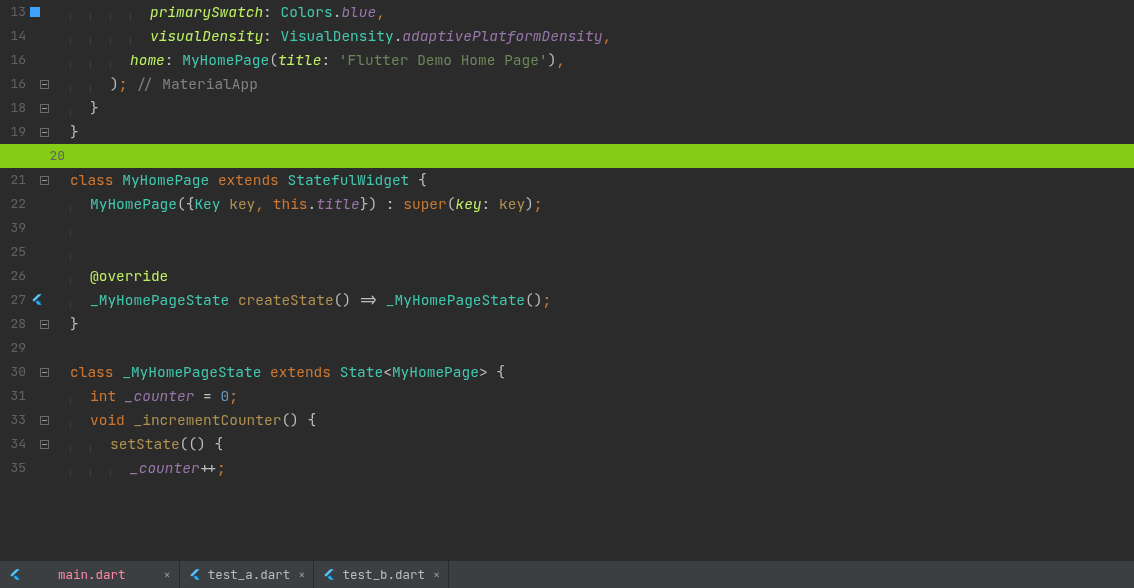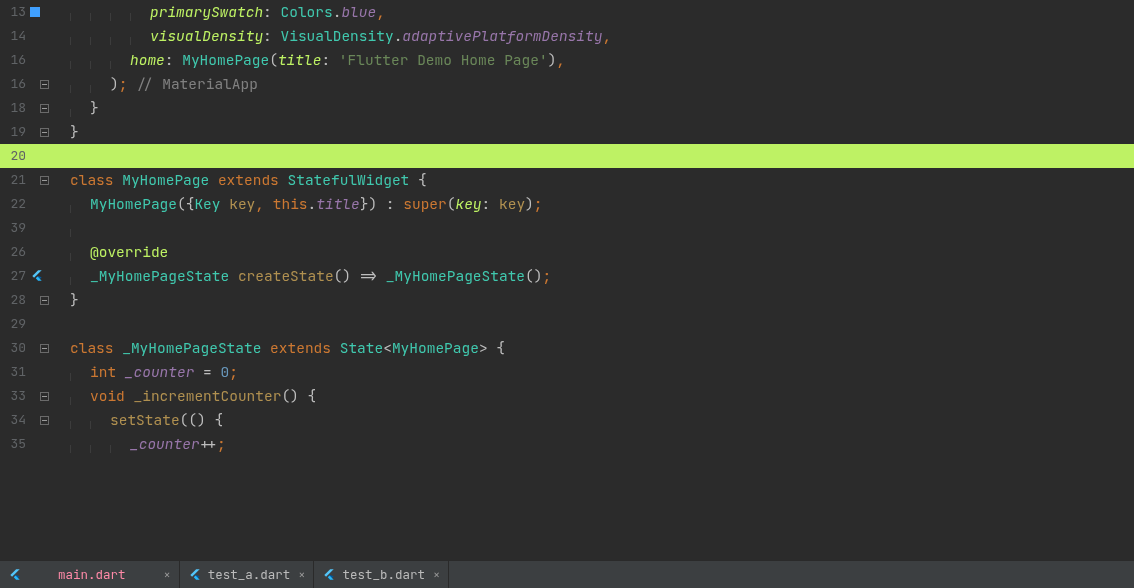--- a/index.html
+++ b/index.html
@@ -1,19 +1,19 @@
 <!DOCTYPE html>
 <html><head>
 <meta charset="utf-8">
 <style>
   * { margin:0; padding:0; box-sizing:border-box; }
   html, body { width:1134px; height:588px; overflow:hidden; background:#2b2b2b; font-family:"JetBrains Mono","Menlo","Consolas",monospace; font-size:14.5px; }
   .editor-area { position:relative; width:1134px; height:560px; background:#2b2b2b; }
   .line { display:flex; align-items:flex-end; height:24px; line-height:24px; }
-  .line.hl { background:#bef264; }
+  .line.hl { background:#84cc16;padding-left:39px; }
   .gutter { display:flex; flex:0 0 70px; width:70px; height:24px; align-items:center; }
   .ln { flex:0 0 30px; text-align:right; color:#606366; font-size:13px; padding-right:4px; user-select:none; }
   .mark { flex:0 0 10px; height:24px; display:flex; align-items:center; justify-content:center; }
   .mark .sq { width:10px; height:10px; background:#40a0ff; }
   .mark .flutter { width:14px; height:14px; display:block; }
   .fold { flex:0 0 24px; display:flex; align-items:center; justify-content:flex-start; position:relative; }
   .fold .box { width:9px; height:9px; border:1px solid #6a6a6a; position:relative; cursor:pointer; }
   .fold .box::before { content:""; position:absolute; left:1px; right:1px; top:3px; height:1px; background:#9a9a9a; }
   .code { flex:1 1 auto; white-space:pre; color:#bdbdbd; position:relative; }
   .guide { display:inline-block; width:20px; position:relative; }
@@ -142,20 +142,28 @@
   <div class="line">
     <div class="gutter">
       <span class="ln">39</span>
       <span class="mark"></span>
         <span class="fold"></span>
     </div>
     <div class="code"><span class="guide"></span></div>
   </div>
 
 
+  <div class="line">
+    <div class="gutter">
+      <span class="ln">25</span>
+      <span class="mark"></span>
+        <span class="fold"></span>
+    </div>
+    <div class="code"><span class="guide"></span></div>
+  </div>
 
   <div class="line">
     <div class="gutter">
       <span class="ln">26</span>
       <span class="mark"></span>
         <span class="fold"></span>
     </div>
     <div class="code"><span class="guide"></span><span class="t-ann">@override</span></div>
   </div>
 

